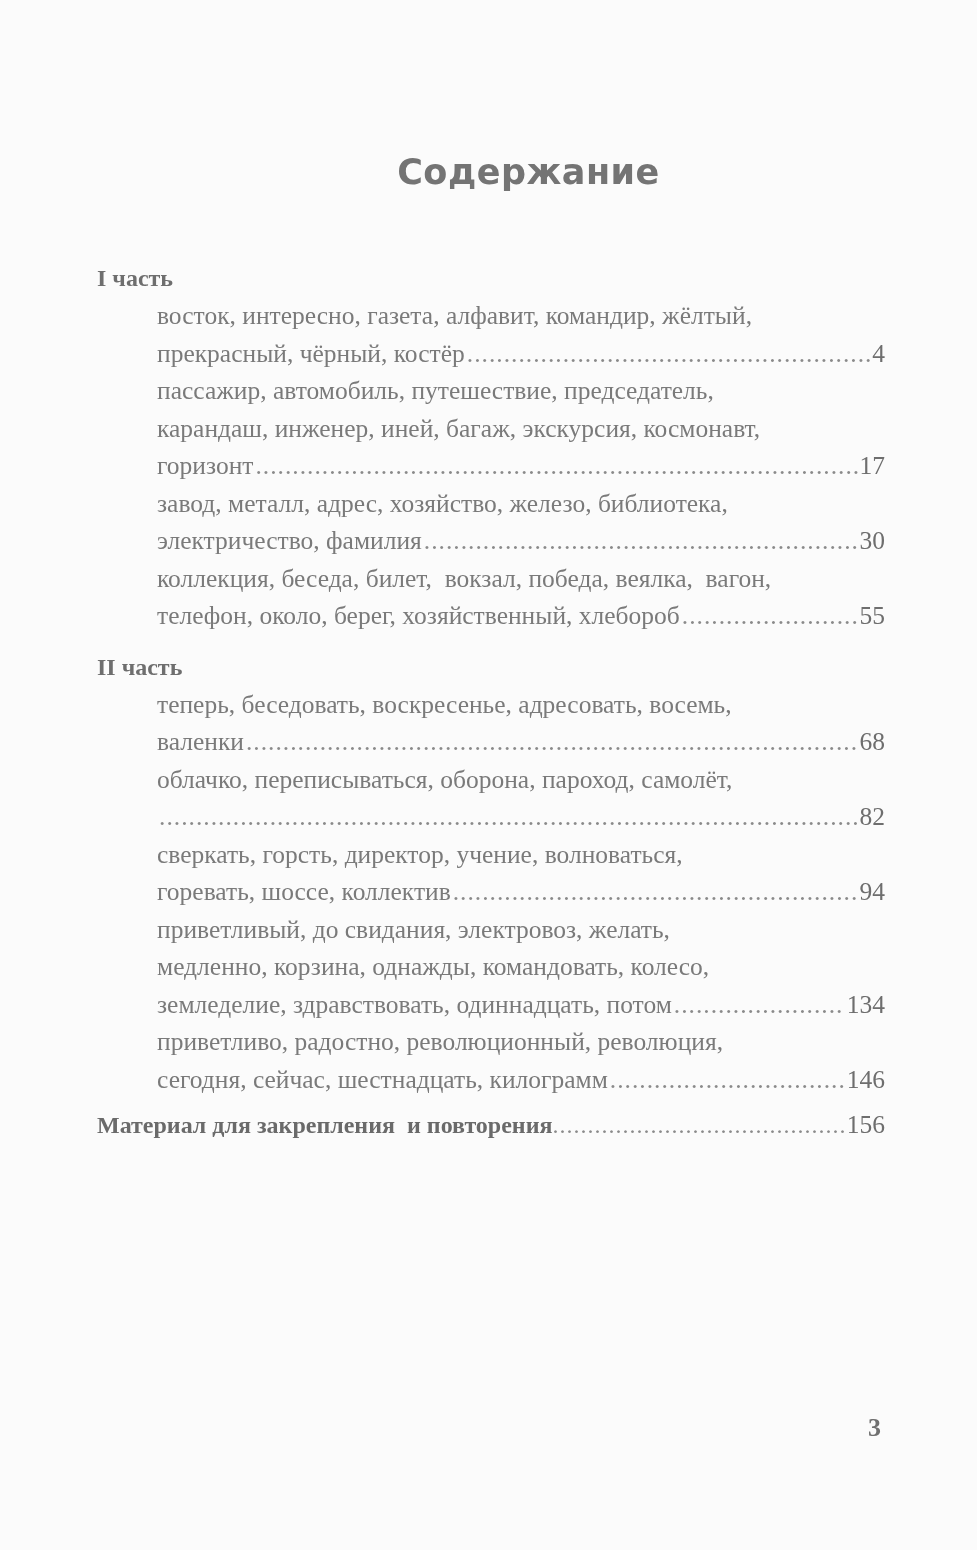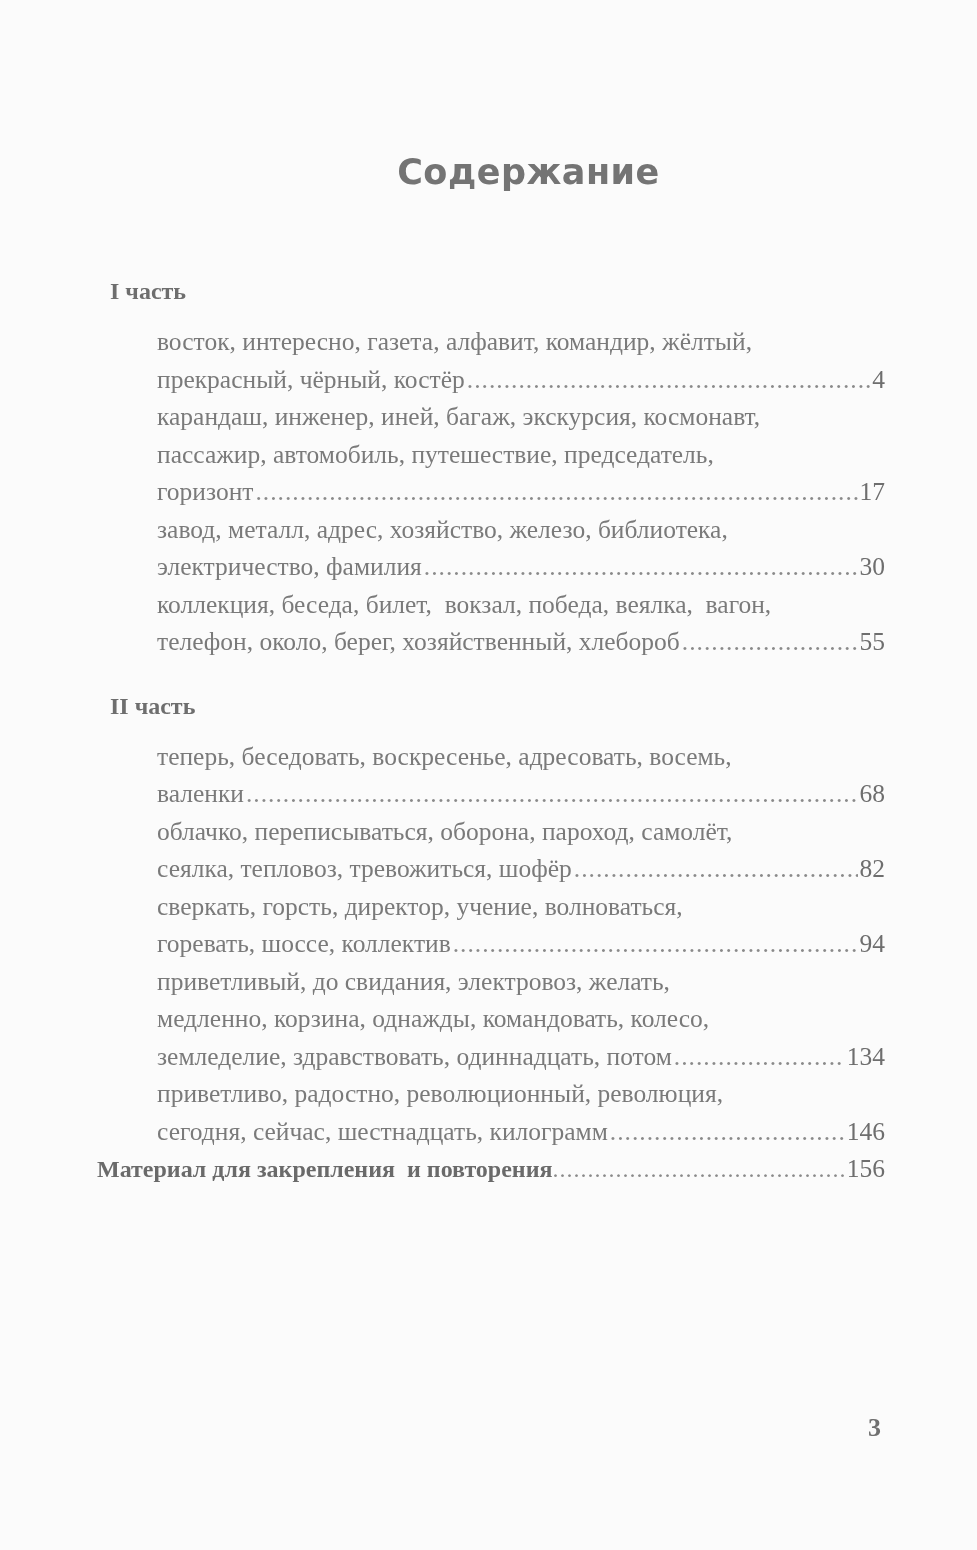--- a/index.html
+++ b/index.html
@@ -22,21 +22,21 @@
     padding-left: 40px;
   }
   .toc {
     position: absolute; left: 97px; top: 260px; width: 788px;
   }
   .section-heading {
     font-weight: bold;
     font-size: 24px;
     color: #6e6e6e;
     height: 37px; line-height: 37px;
-    margin: 13px;
+    margin: 0;
   }
   .entry { margin-left: 60px; }
   .line {
     font-size: 25.5px;
     height: 37.5px; line-height: 37.5px;
     white-space: nowrap;
     color: #7a7a7a;
   }
   .line.last {
     display: flex; align-items: baseline;
@@ -47,21 +47,21 @@
     color: #8a8a8a; letter-spacing: 1px; margin: 0 2px;
   }
   .line.last .dots::before {
     content: "....................................................................................................................................................................................................";
   }
   .line.last .page { flex: 0 0 auto; color: #6e6e6e; }
   .gap { height: 14px; }
   .final-entry {
     display: flex; align-items: baseline;
     font-weight: bold; font-size: 24px; color: #6a6a6a;
-    height: 37px; line-height: 37px; 
+    height: 37px; line-height: 37px; margin-top: 8px;
   }
   .final-entry .dots {
     flex: 1 1 auto; overflow: hidden; white-space: nowrap;
     font-weight: normal; color: #8a8a8a; letter-spacing: 1px;
   }
   .final-entry .dots::before {
     content: "....................................................................................................................................................................................................";
   }
   .final-entry .page { font-weight: normal; font-size: 25.5px; color: #6e6e6e; text-align: center; }
   .page-number {
@@ -82,22 +82,22 @@
     <div class="entry">
       <div class="line">восток, интересно, газета, алфавит, командир, жёлтый,</div>
       <div class="line last">
         <span class="txt">прекрасный, чёрный, костёр</span>
         <span class="dots"></span>
         <span class="page">4</span>
       </div>
     </div>
 
     <div class="entry">
+      <div class="line">пассажир, автомобиль, путешествие, председатель,</div>
       <div class="line">карандаш, инженер, иней, багаж, экскурсия, космонавт,</div>
-      <div class="line">пассажир, автомобиль, путешествие, председатель,</div>
       <div class="line last">
         <span class="txt">горизонт</span>
         <span class="dots"></span>
         <span class="page">17</span>
       </div>
     </div>
 
     <div class="entry">
       <div class="line">завод, металл, адрес, хозяйство, железо, библиотека,</div>
       <div class="line last">
@@ -130,21 +130,20 @@
       <div class="line last">
         <span class="txt">валенки</span>
         <span class="dots"></span>
         <span class="page">68</span>
       </div>
     </div>
 
     <div class="entry">
       <div class="line">облачко, переписываться, оборона, пароход, самолёт,</div>
       <div class="line last">
-        <span class="txt">сеялка, тепловоз, тревожиться, шофёр</span>
         <span class="dots"></span>
         <span class="page">82</span>
       </div>
     </div>
 
     <div class="entry">
       <div class="line">сверкать, горсть, директор, учение, волноваться,</div>
       <div class="line last">
         <span class="txt">горевать, шоссе, коллектив</span>
         <span class="dots"></span>

